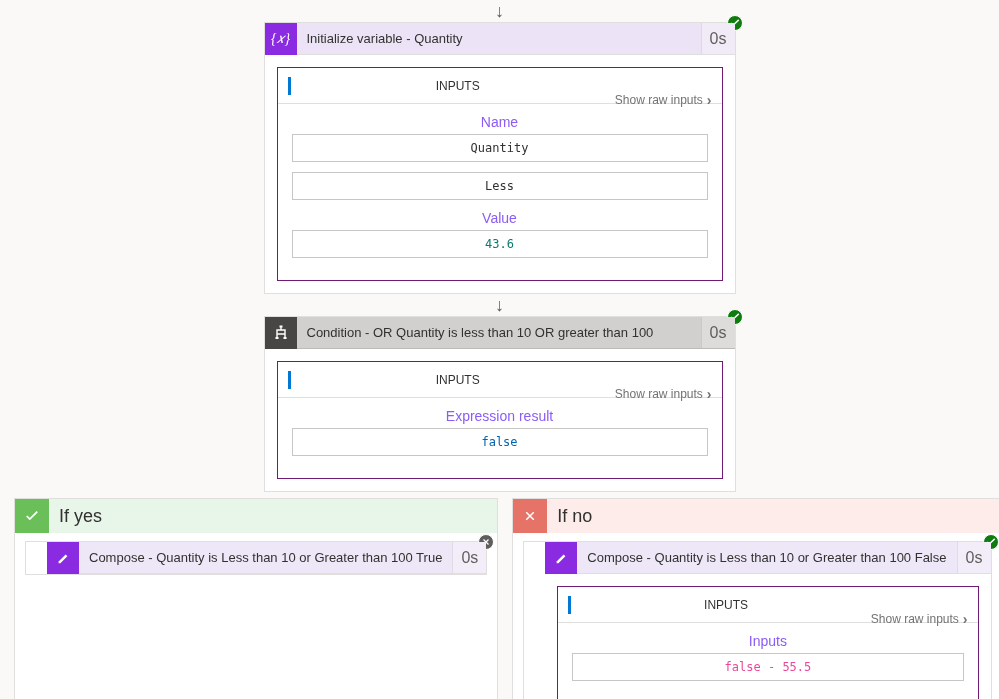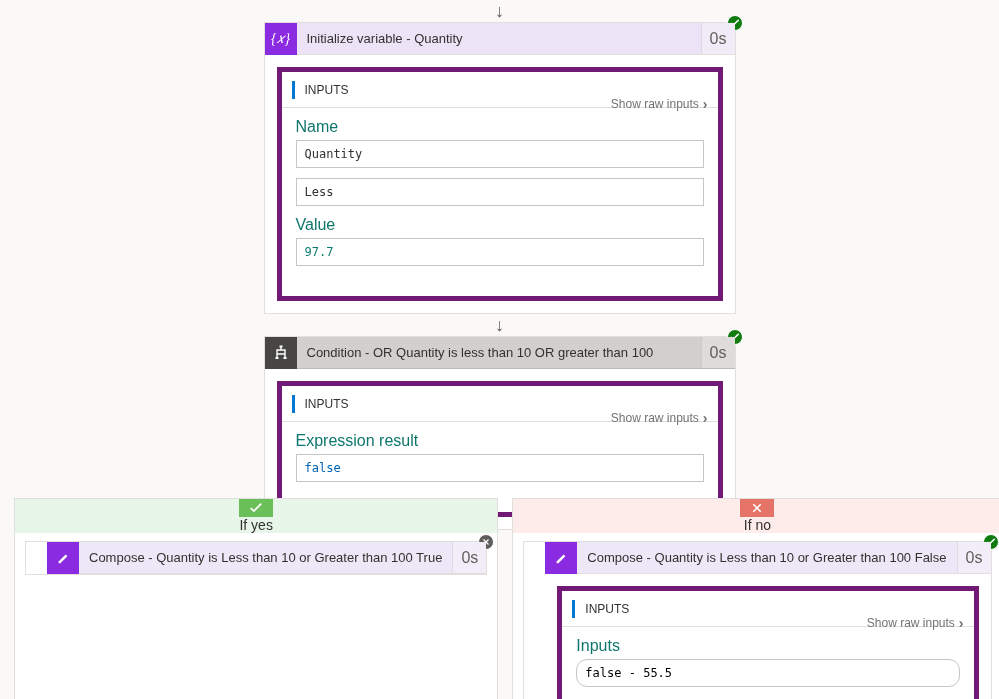--- a/index.html
+++ b/index.html
@@ -76,21 +76,22 @@
     border-radius: 50%;
     display: flex; align-items: center; justify-content: center;
     font-size: 10px;
     color: #fff;
     border: 1px solid #fff;
   }
   .status-badge.success { background: #107c10; }
   .status-badge.skipped { background: #605e5c; }
   .card-body { padding: 12px; }
   .inputs-panel {
-    border: 5px solid #701a75;
+    border: 1px solid #701a75;
+    text-align: center;
   }
   .inputs-hdr {
     display: flex;
     align-items: center;
     height: 36px;
     padding: 0 10px;
     border-bottom: 1px solid #e1dfdd;
   }
   .inputs-bar {
     width: 3px; height: 18px;
@@ -106,22 +107,22 @@
     cursor: pointer;
     margin-top: 28px;
   }
   .raw-link .chev {
     margin-left: 4px;
     font-weight: bold;
     font-size: 14px;
   }
   .inputs-body { padding: 10px 14px 14px; }
   .field { margin-bottom: 10px; }
-  .field:last-child { margin-bottom: 16px; }
-  .field-label { font-size: 16px; color: #0f766e; margin-bottom: 4px; display: block; }
+  .field:last-child { margin-bottom: 8px; }
+  .field-label { font-size: 14px; color: #8b5cf6; margin-bottom: 4px; display: block; }
   .field-box {
     border: 1px solid #c8c6c4;
     padding: 6px 8px;
     font-family: Consolas, Menlo, monospace;
     font-size: 12px;
     min-height: 28px;
     background: #fff;
   }
   .field-box.teal { color: #0b7a6e; }
   .field-box.blue { color: #0063b1; }
@@ -141,22 +142,21 @@
     display: flex;
     flex-direction: column;
     align-items: center;
   }
   .branch-hdr {
     height: 34px;
     display: flex;
     align-items: center;
     padding: 0;
     width: 100%;
-    font-size: 14px;
-    flex-direction: column;
+    font-size: 18px;
   }
   .branch-hdr.yes { background: #e8f5e9; }
   .branch-hdr.no  { background: #fdecea; }
   .branch-hdr .mark {
     width: 34px; height: 34px;
     display: flex; align-items: center; justify-content: center;
     color: #fff; font-size: 14px;
   }
   .branch-hdr.yes .mark { background: #6bbf59; }
   .branch-hdr.no  .mark { background: #e57368; }
@@ -209,21 +209,21 @@
         <div class="inputs-body">
           <div class="field">
             <span class="field-label">Name</span>
             <div class="field-box">Quantity</div>
           </div>
           <div class="field">
             <div class="field-box">Less</div>
           </div>
           <div class="field">
             <span class="field-label">Value</span>
-            <div class="field-box teal">97.7</div>
+            <div class="field-box teal">43.6</div>
           </div>
         </div>
       </div>
     </div>
   </div>
 
   <div class="arrow">↓</div>
 
   <div class="card" style="position:relative;">
     <div class="status-badge success">
@@ -326,21 +326,21 @@
               <div class="inputs-bar"></div>
               <div class="inputs-title">INPUTS</div>
               <div class="raw-link">
                 <span>Show raw inputs</span>
                 <span class="chev">›</span>
               </div>
             </div>
             <div class="inputs-body">
               <div class="field">
                 <span class="field-label">Inputs</span>
-                <div class="field-box" style="color:#000000;border-radius:11px;">false - 55.5</div>
+                <div class="field-box" style="color:#ec4899;">false - 55.5</div>
               </div>
             </div>
           </div>
         </div>
       </div>
     </div>
   </div>
 </div>
 
 </body></html>

